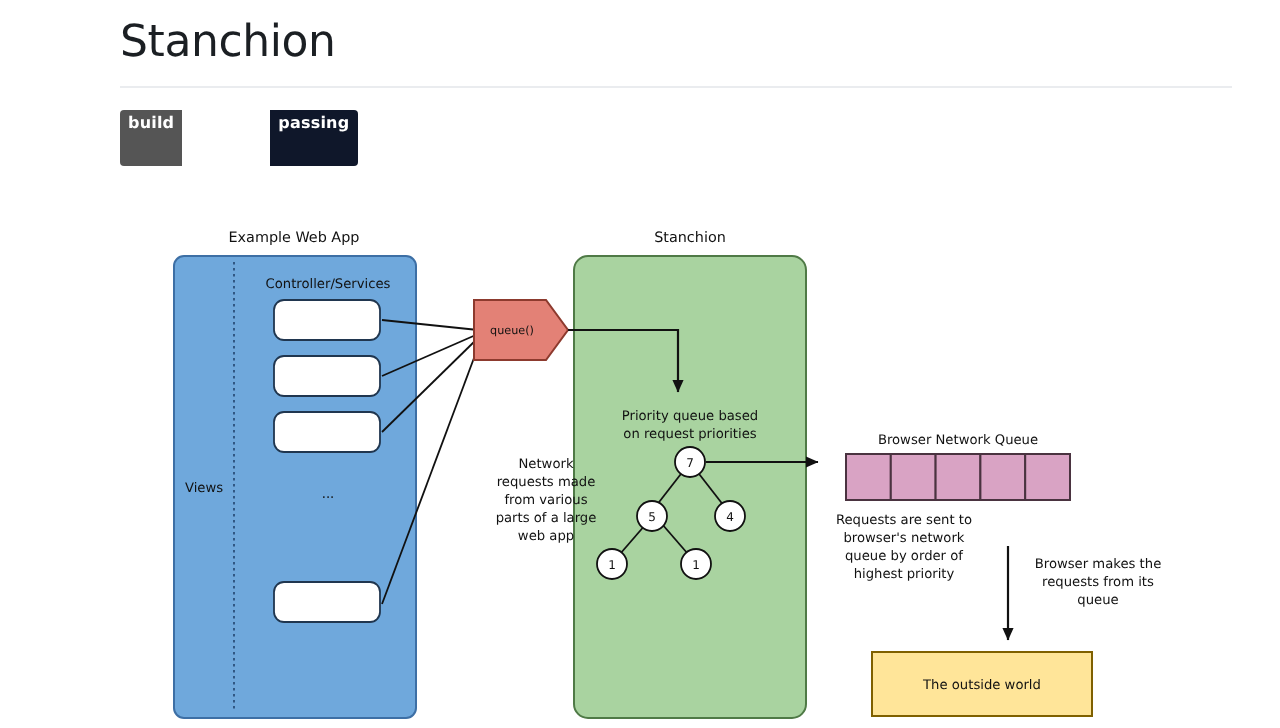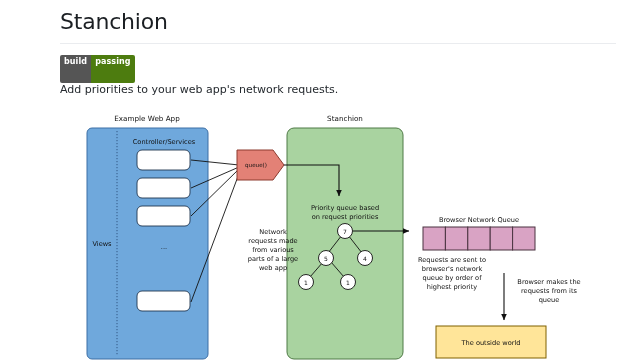--- a/index.html
+++ b/index.html
@@ -42,25 +42,26 @@
     vertical-align: middle;
   }
   .badge-left {
     background: #555;
     color: #fff;
     padding: 0 4px;
     font-weight: bold;
     letter-spacing: 0.1px;
   }
   .badge-right {
-    background: #4d7c0f;
+    background: #0f172a;
     color: #fff;
     padding: 0 4px;
     font-weight: bold;
     letter-spacing: 0.1px;
+    margin-left: 44px;
   }
   .tagline {
     margin-top: 14px;
     font-size: 11px;
     color: #24292e;
     font-family: "DejaVu Sans", sans-serif;
   }
   
   .diagram {
     position: absolute;
@@ -97,21 +98,20 @@
   <div class="readme-body">
     <h1 class="page-title">Stanchion</h1>
 
     <div class="badge-row">
       <span class="badge">
         <span class="badge-left">build</span>
         <span class="badge-right">passing</span>
       </span>
     </div>
 
-    <p class="tagline">Add priorities to your web app's network requests.</p>
   </div>
 
   <div class="diagram">
     <svg width="560" height="264" viewBox="0 0 560 264" xmlns="http://www.w3.org/2000/svg">
 
       <defs>
         <marker id="arrow" markerWidth="7" markerHeight="7" refX="5.6" refY="2.6" orient="auto">
           <path d="M0,0 L5.8,2.6 L0,5.2 z" fill="#111111"></path>
         </marker>
       </defs>

